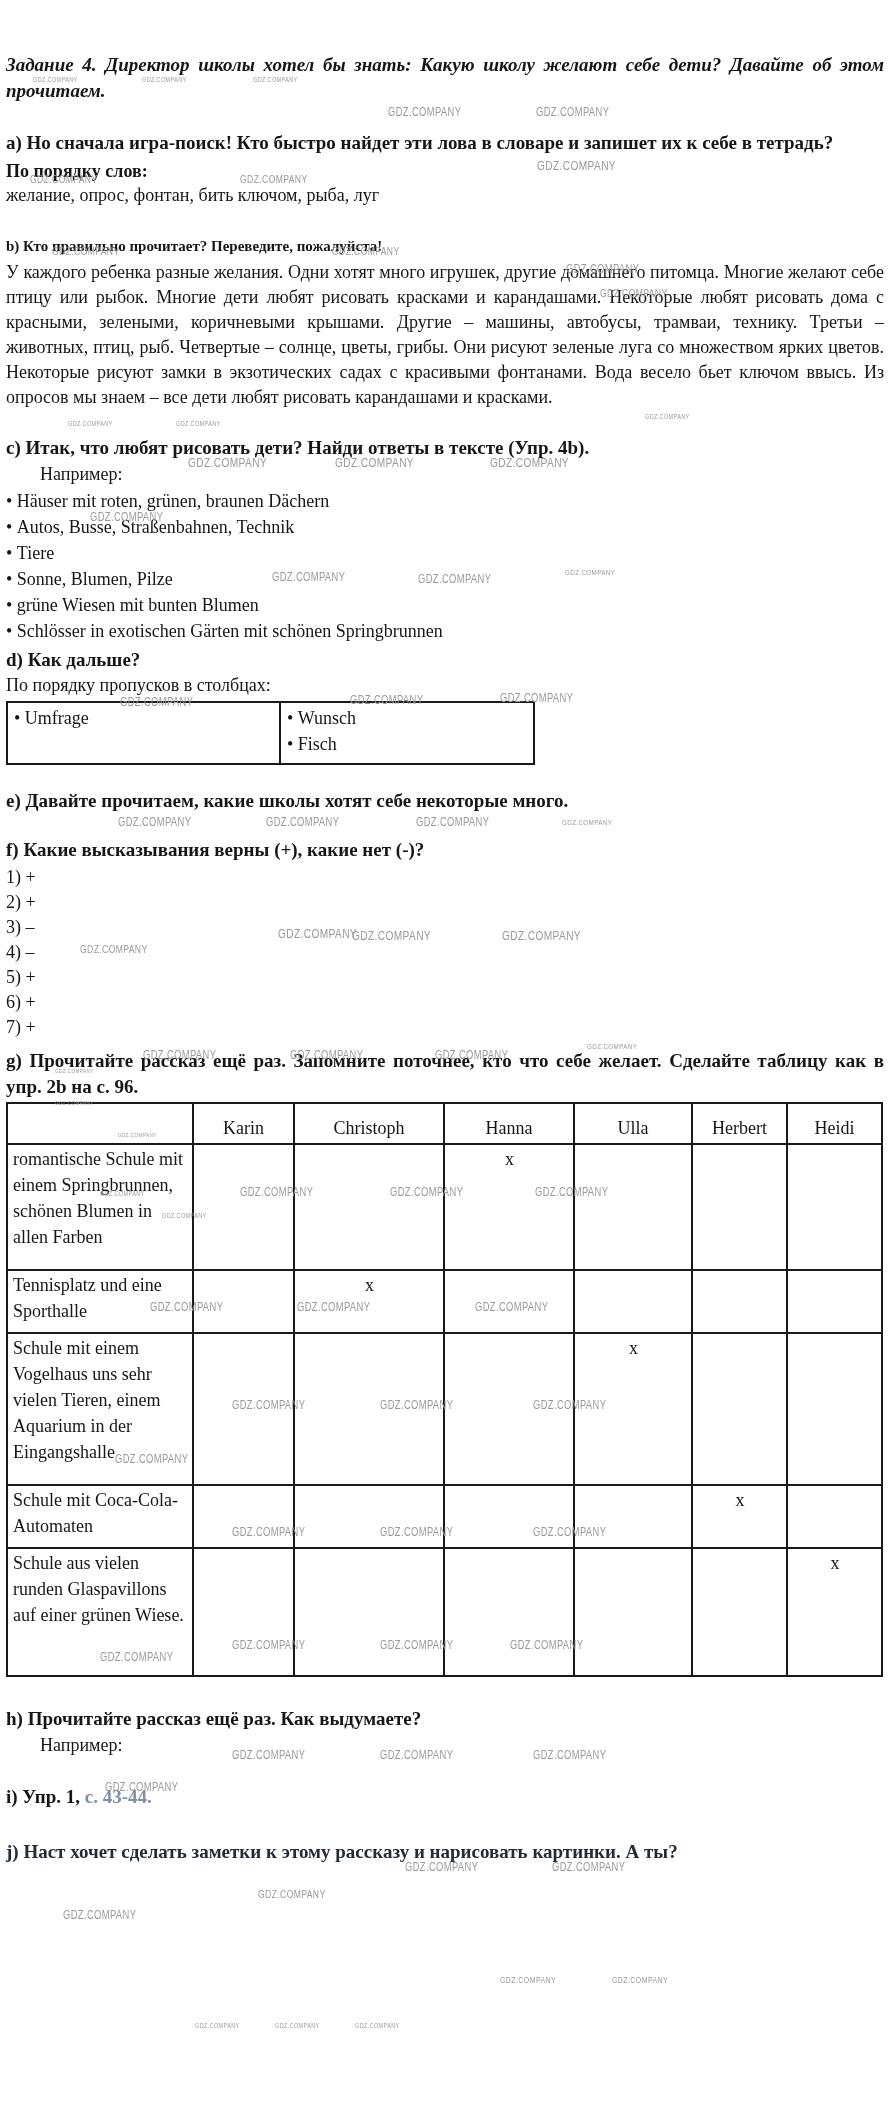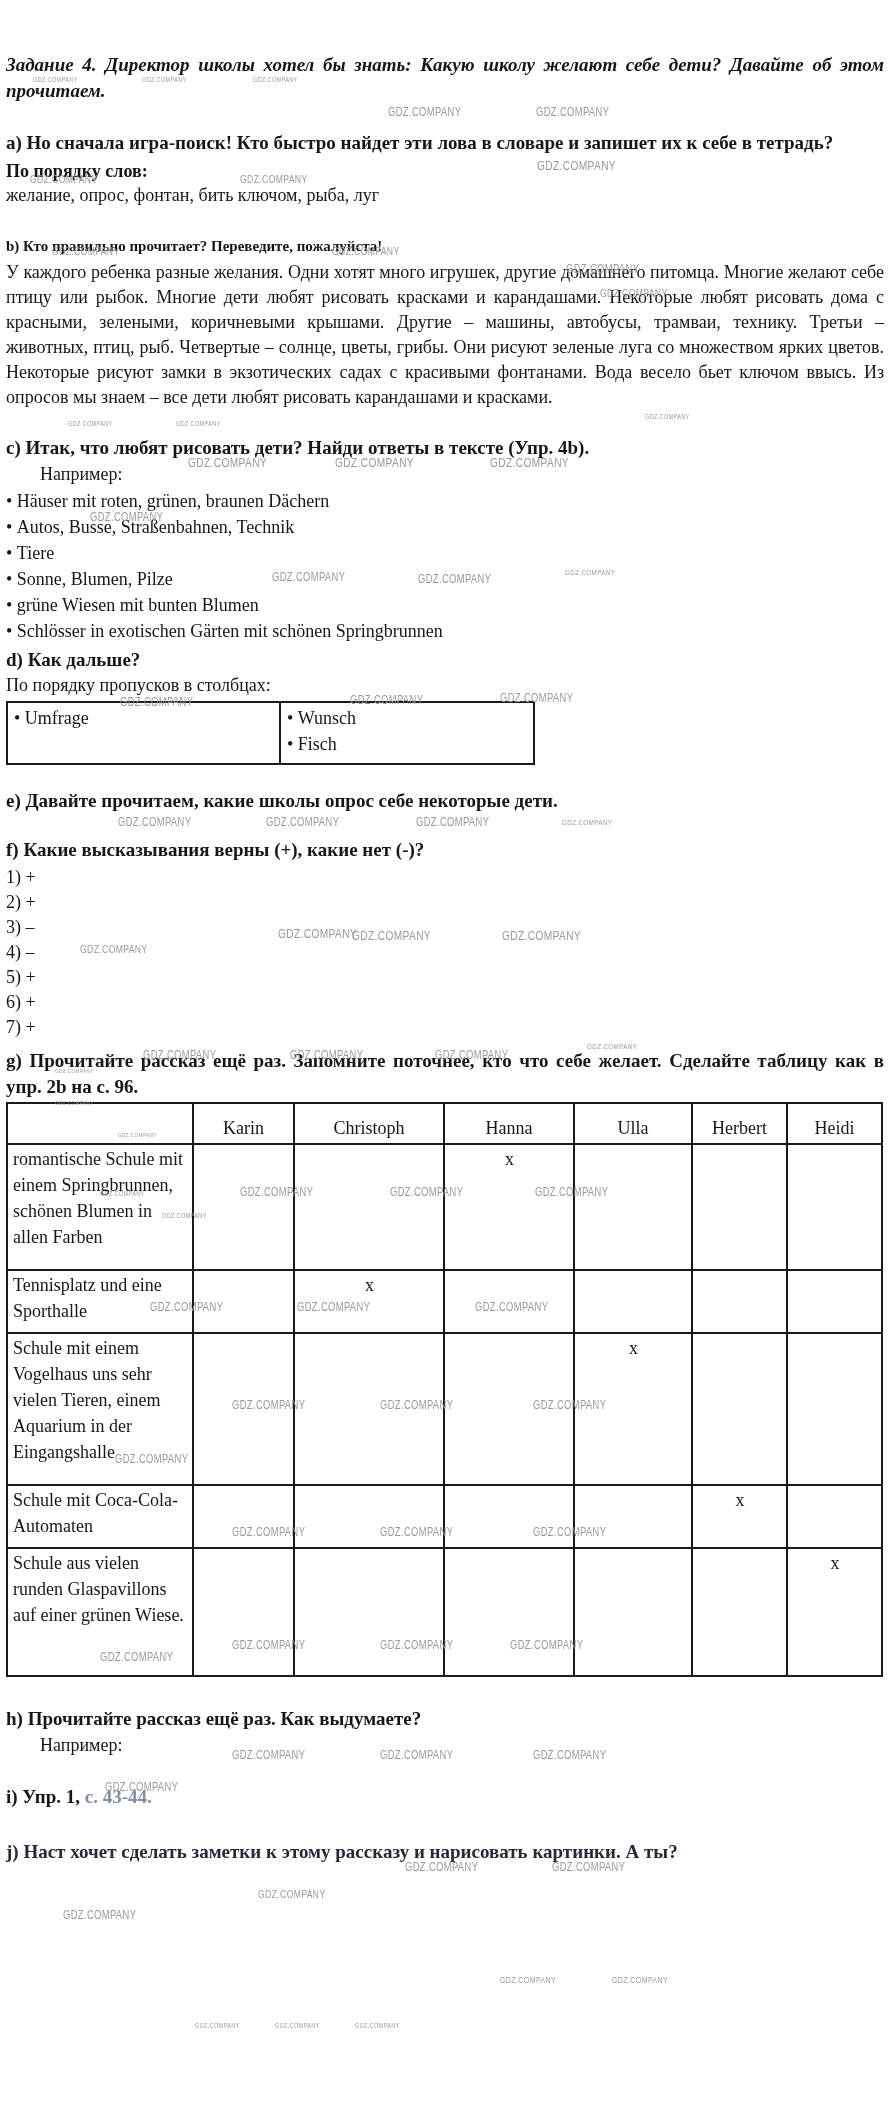--- a/index.html
+++ b/index.html
@@ -75,21 +75,21 @@
   <div class="dbox">
     <div class="cell left">
       <div class="item">Umfrage</div>
     </div>
     <div class="cell right">
       <div class="item">Wunsch</div>
       <div class="item">Fisch</div>
     </div>
   </div>
 
-  <p class="h-e bold">e) Давайте прочитаем, какие школы опрос себе некоторые дети.</p>
+  <p class="h-e bold">e) Давайте прочитаем, какие школы хотят себе некоторые много.</p>
 
   <p class="h-f bold">f) Какие высказывания верны (+), какие нет (-)?</p>
   <div class="answers">
     <div>1) +</div>
     <div>2) +</div>
     <div>3) –</div>
     <div>4) –</div>
     <div>5) +</div>
     <div>6) +</div>
     <div>7) +</div>

